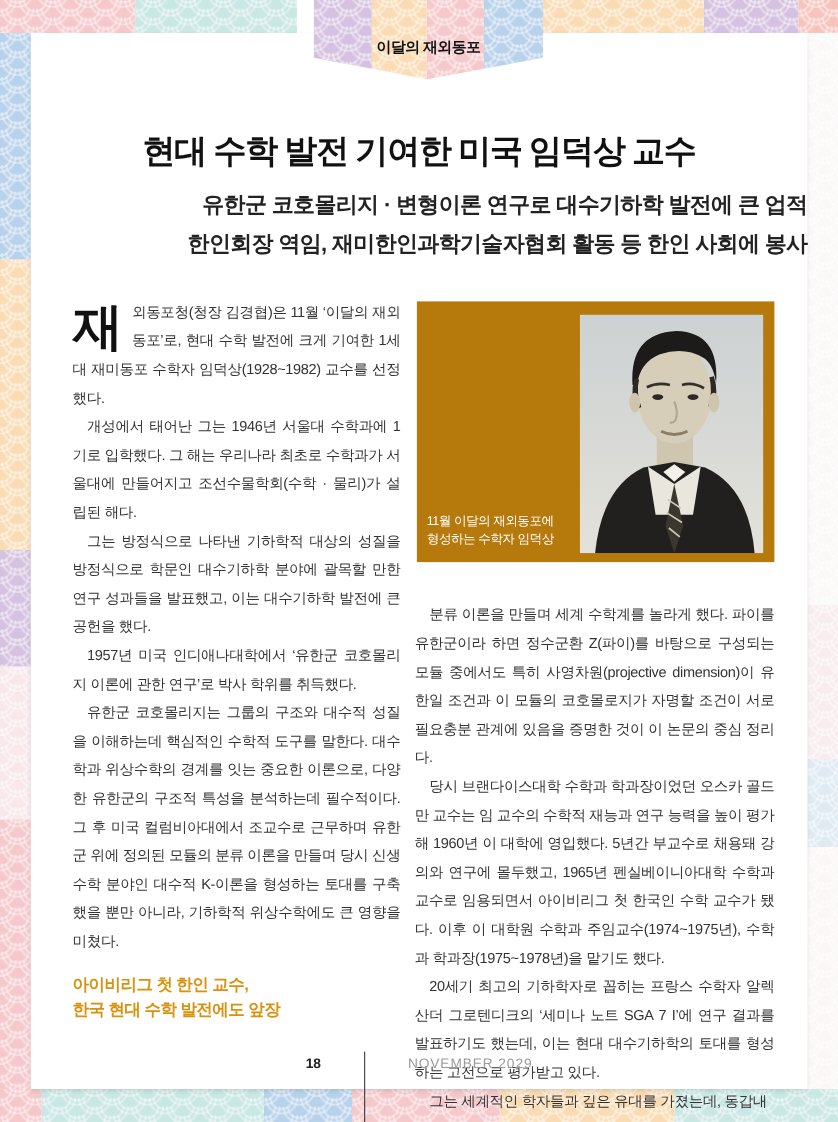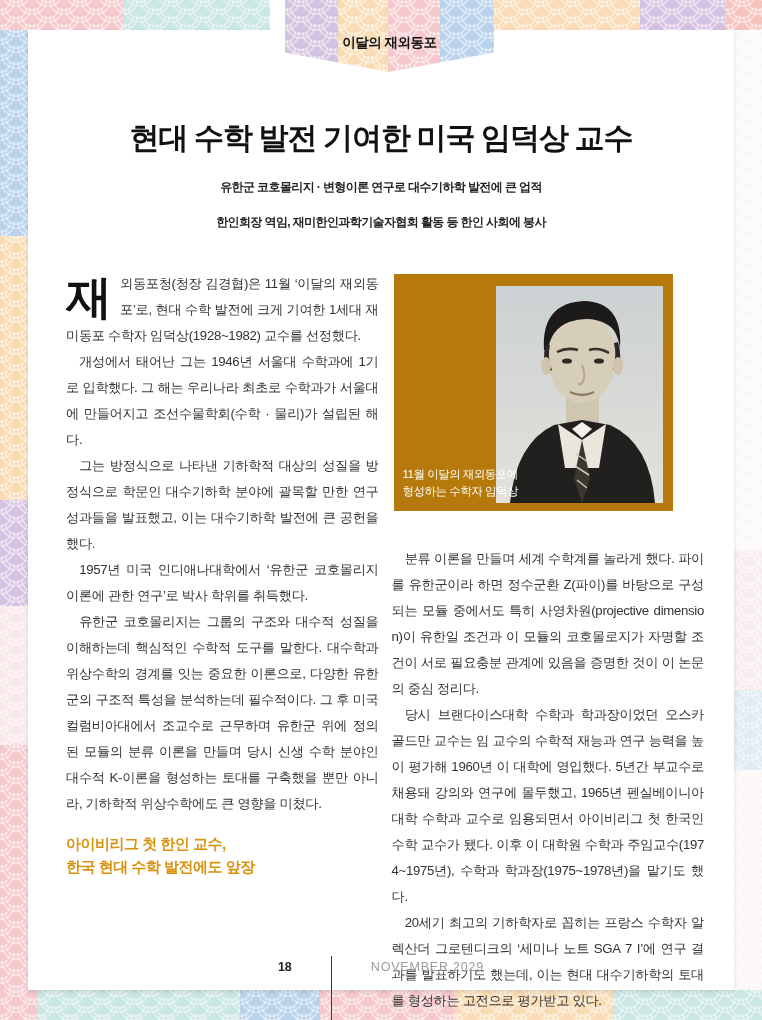--- a/index.html
+++ b/index.html
@@ -17,34 +17,34 @@
         box-shadow:0 2px 4px rgba(0,0,0,.12);}
   
   .ribbon{position:absolute;left:285px;top:0;width:209px;height:72px;z-index:6;
           clip-path:polygon(0 0,100% 0,100% 73%,49.5% 100%,0 73%);display:flex;}
   .ribbon .s{height:100%;}
   .ribbon-label{position:absolute;left:0;right:0;top:34px;text-align:center;
           font-size:13.5px;font-weight:700;color:#111;letter-spacing:-.5px;}
   
   .title{margin:86px 20px 0;text-align:center;font-family:"Liberation Serif","DejaVu Serif",serif;
          font-size:30px;font-weight:700;color:#111;letter-spacing:-1px;line-height:44px;}
-  .subtitle{margin-top:10px;text-align:center;font-size:12px;font-weight:700;color:#222;
+  .subtitle{margin-top:10px;text-align:right;font-size:20px;font-weight:700;color:#222;
          letter-spacing:-.6px;line-height:35px;}
   
   .columns{display:flex;gap:13px;padding:31px 30px 0 38px;}
   .col{flex:1;font-size:13.2px;line-height:26px;color:#333;text-align:justify;
        word-break:break-all;letter-spacing:-.3px;}
   .col p{margin:0;text-indent:1em;}
   .col p.lead{text-indent:0;}
   .dropcap{float:left;font-size:46px;line-height:44px;font-weight:700;color:#111;
        padding:4px 8px 0 0;letter-spacing:0;}
   .subhead{margin:15px 0 9px;font-size:15px;line-height:23px;font-weight:700;
        color:#d8920e;letter-spacing:-.5px;text-align:left;}
   
-  .photo-frame{position:relative;width:279px;height:237px;margin:3px 0 35px 2px;
+  .photo-frame{position:relative;width:325px;height:237px;margin:3px 0 35px 2px;
        background:#b5790c;}
   .photo-frame svg{position:absolute;top:12px;right:10px;width:167px;height:217px;display:block;}
   .photo-caption{position:absolute;left:9px;bottom:11px;color:#fff;font-size:11.5px;
        line-height:17px;letter-spacing:-.5px;z-index:2;}
   
   .footer{position:absolute;left:0;right:0;top:956px;height:64px;z-index:7;
        display:flex;justify-content:center;align-items:flex-start;gap:29px;}
   .footer .pagenum{font-size:12.5px;font-weight:700;color:#222;padding:4px 10px 0 0;}
   .footer .divider-line{width:1px;height:64px;background:#3a3a3a;}
   .footer .issue{font-size:12.5px;color:#9b9b9b;letter-spacing:.8px;padding:4px 0 0 10px;}

